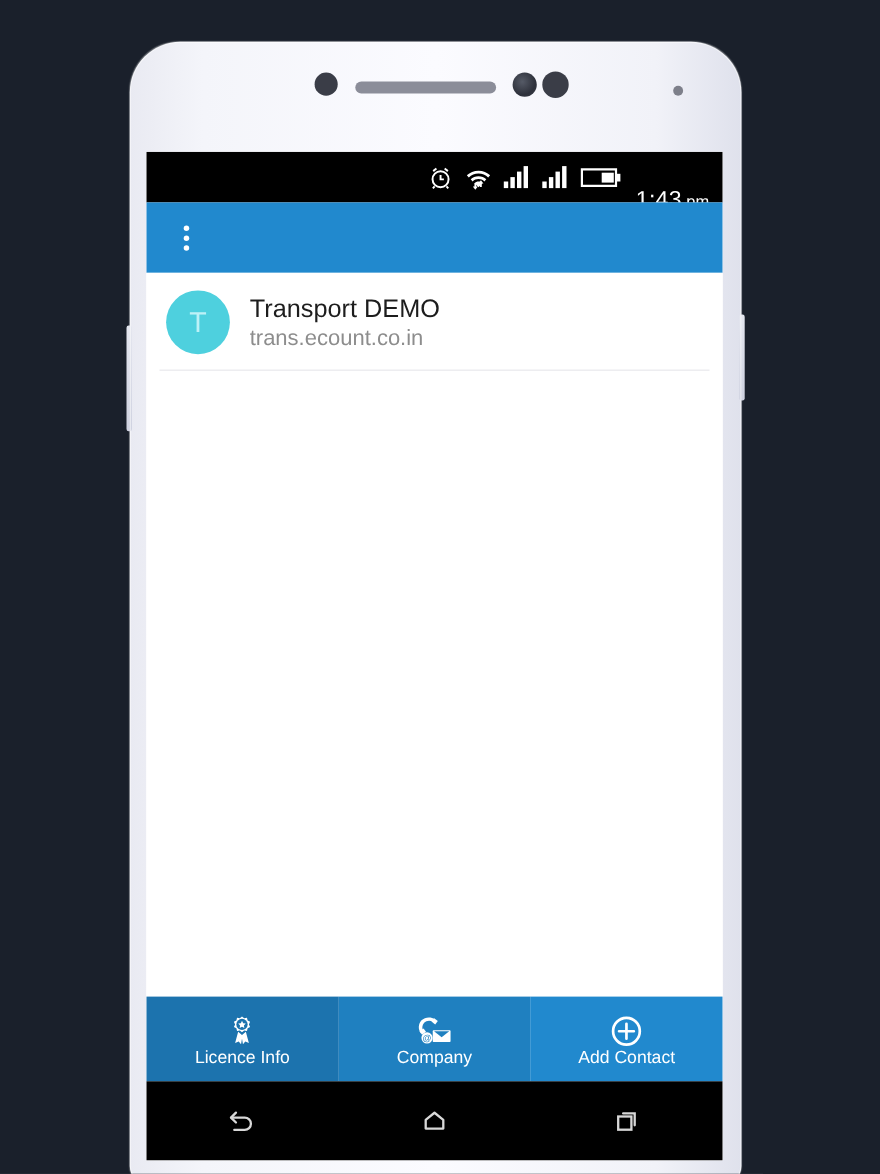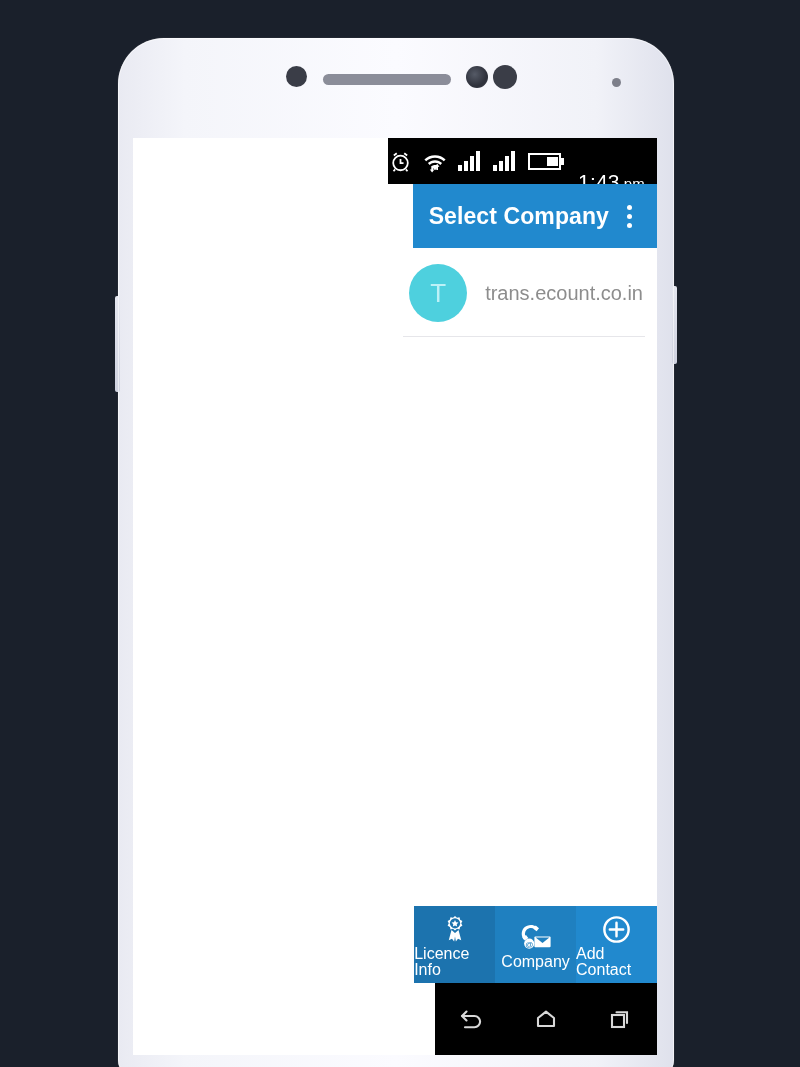--- a/index.html
+++ b/index.html
@@ -127,21 +127,21 @@
   .tb-btn .tb-label { font-size:16px; line-height:1; }
   .tb-ico { height:30px; display:flex; align-items:center; justify-content:center; }
 
   
   #navbar {
     height:72px; background:#000;
     display:flex; align-items:center; justify-content:space-around;
   }
   .nav-btn { width:74px; height:60px; display:flex; align-items:center; justify-content:center; cursor:pointer; }
 
-  #screen-inner { display:flex; flex-direction:column; height:100%;align-items:flex-end; }
+  #screen-inner { display:flex; flex-direction:column; height:100%; }
 </style>
 </head>
 <body>
 
 <div id="scene">
 
   <div id="phone">
 
     <div class="side-btn" id="vol-btn"></div>
     <div class="side-btn" id="power-btn"></div>
@@ -212,32 +212,32 @@
             </svg>
           </span>
 
           <span id="sb-time">
             <span>1:43</span>
             <span class="mer">pm</span>
           </span>
         </div>
 
         <div id="appbar">
-          <span id="appbar-title">Select Company</span>
           <span id="overflow">
             <i></i>
             <i></i>
             <i></i>
           </span>
         </div>
 
         <div id="list">
           <div class="list-row">
             <span class="avatar">T</span>
             <span class="row-text">
+              <span class="row-title">Transport DEMO</span>
               <span class="row-sub">trans.ecount.co.in</span>
             </span>
           </div>
           <div class="divider"></div>
         </div>
 
         <div id="list-spacer"></div>
 
         <div id="toolbar">
 

